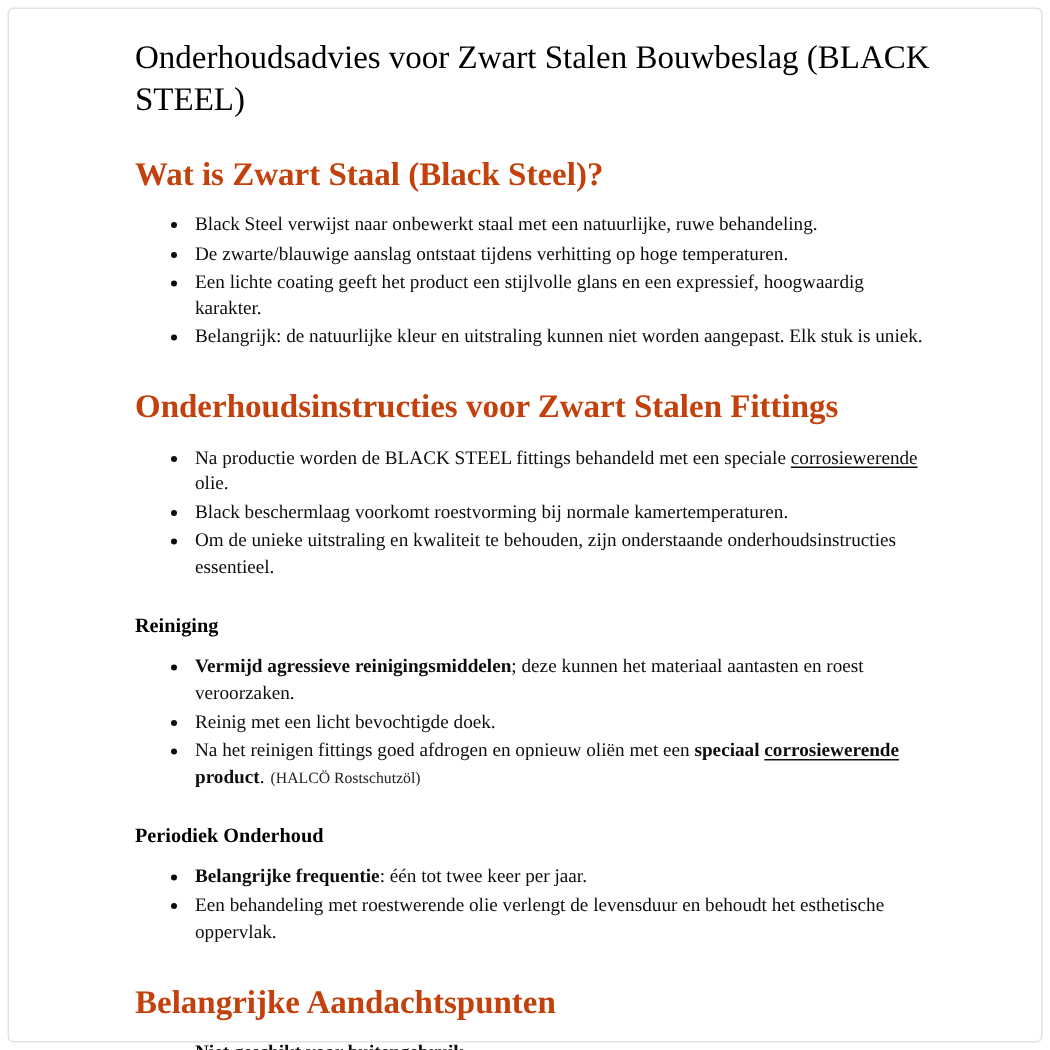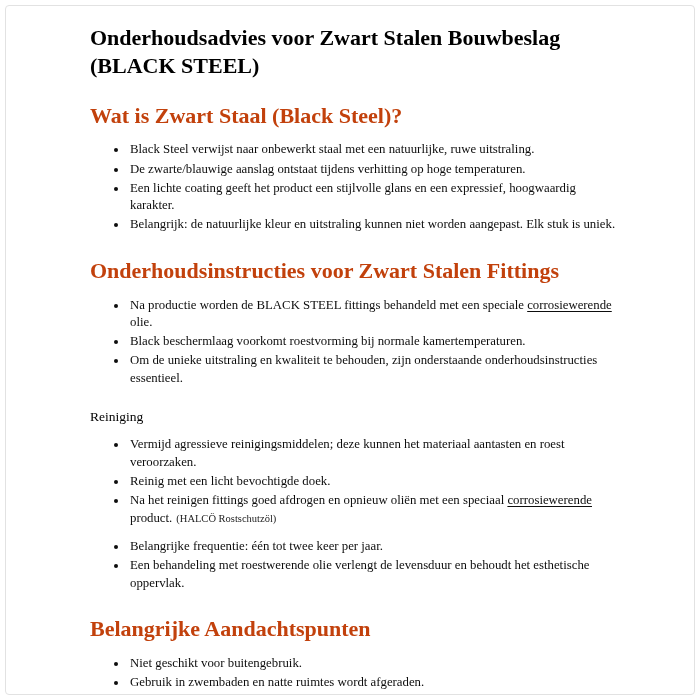--- a/index.html
+++ b/index.html
@@ -23,65 +23,65 @@
     box-sizing: border-box;
     padding: 14px 80px 10px 90px;
     font-family: "Liberation Serif", serif;
     color: #0d0d0d;
     font-size: 12.8px;
     line-height: 1.38;
   }
   h1.doc-title {
     font-size: 22px;
     line-height: 1.25;
-    font-weight: bold;
+    font-weight: normal;
     margin: 10px 0 4px 0;
     color: #000;
   }
   h2.section-heading {
     font-size: 22px;
     font-weight: bold;
     margin: 22px 0 6px 0;
     color: #c2410c;
   }
   h3.sub-heading {
     font-size: 13.5px;
-    font-weight: normal;
+    font-weight: bold;
     margin: 20px 0 4px 0;
     color: #000;
   }
   ul.bullet-list {
     margin: 10px 0 10px 0;
     padding-left: 38px;
   }
   ul.bullet-list li {
     margin: 1.5px 0;
     padding-left: 2px;
   }
-  .b { font-weight: normal; }
+  .b { font-weight: bold; }
   .u { text-decoration: underline; text-underline-offset: 2px; }
   .note {
     font-size: 10.5px;
     color: #222;
     margin-left: 4px;
     margin-top: 36px;
   }
 </style>
 </head>
 <body>
 
 <div class="canvas">
   <div class="frame"></div>
   <div class="content">
 
     <h1 class="doc-title">Onderhoudsadvies voor Zwart Stalen Bouwbeslag (BLACK STEEL)</h1>
 
     <h2 class="section-heading">Wat is Zwart Staal (Black Steel)?</h2>
     <ul class="bullet-list">
-      <li><span>Black Steel verwijst naar onbewerkt staal met een natuurlijke, ruwe uitstraling.</span></li>
+      <li><span>Black Steel verwijst naar onbewerkt staal met een natuurlijke, ruwe behandeling.</span></li>
       <li><span>De zwarte/blauwige aanslag ontstaat tijdens verhitting op hoge temperaturen.</span></li>
       <li><span>Een lichte coating geeft het product een stijlvolle glans en een expressief, hoogwaardig karakter.</span></li>
       <li><span>Belangrijk: de natuurlijke kleur en uitstraling kunnen niet worden aangepast. Elk stuk is uniek.</span></li>
     </ul>
 
     <h2 class="section-heading">Onderhoudsinstructies voor Zwart Stalen Fittings</h2>
     <ul class="bullet-list">
       <li>
         <span>Na productie worden de BLACK STEEL fittings behandeld met een speciale </span><span class="u">corrosiewerende</span><span> olie.</span>
       </li>
@@ -93,20 +93,21 @@
     <ul class="bullet-list">
       <li>
         <span class="b">Vermijd agressieve reinigingsmiddelen</span><span>; deze kunnen het materiaal aantasten en roest veroorzaken.</span>
       </li>
       <li><span>Reinig met een licht bevochtigde doek.</span></li>
       <li>
         <span>Na het reinigen fittings goed afdrogen en opnieuw oliën met een </span><span class="b">speciaal </span><span class="b u">corrosiewerende</span><span class="b"> product</span><span>.</span><span class="note">(HALCÖ Rostschutzöl)</span>
       </li>
     </ul>
 
+    <h3 class="sub-heading">Periodiek Onderhoud</h3>
     <ul class="bullet-list">
       <li>
         <span class="b">Belangrijke frequentie</span><span>: één tot twee keer per jaar.</span>
       </li>
       <li><span>Een behandeling met roestwerende olie verlengt de levensduur en behoudt het esthetische oppervlak.</span></li>
     </ul>
 
     <h2 class="section-heading">Belangrijke Aandachtspunten</h2>
     <ul class="bullet-list">
       <li><span class="b">Niet geschikt voor buitengebruik.</span></li>

